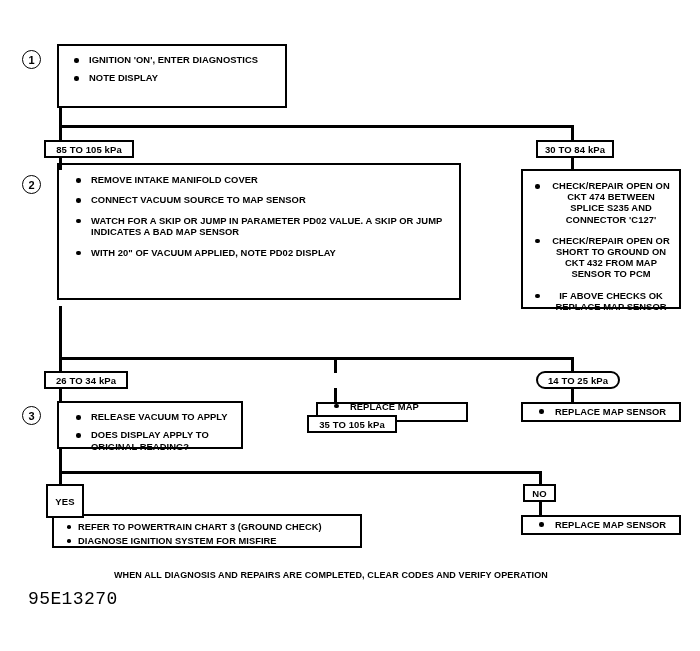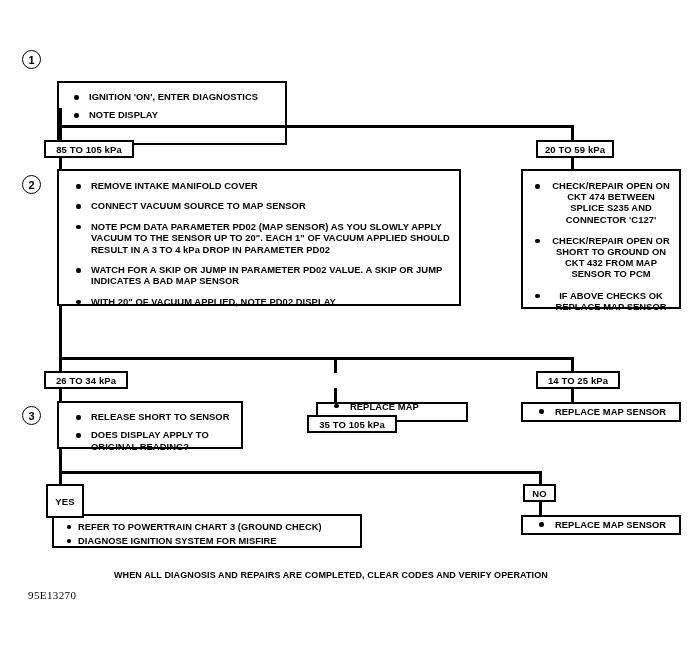--- a/index.html
+++ b/index.html
@@ -85,21 +85,21 @@
     position: absolute;
     left: 5px;
     top: 4px;
     width: 4.5px;
     height: 4.5px;
     background: #000;
     border-radius: 50%;
   }
 
   
-  .b1 { padding: 8px 1px 8px 10px; margin-top: 37px; }
+  .b1 { padding: 8px 1px 8px 10px; }
   .b1 ul.blist > li { margin-bottom: 7px; }
 
   .b2 { padding: 9px 8px 8px 12px; }
   .b2 ul.blist > li { margin-bottom: 9px; }
 
   .bright { padding: 9px 6px 8px 8px; text-align: center; }
   .bright ul.blist > li {
     padding-left: 18px;
     margin-bottom: 10px;
     line-height: 11.2px;
@@ -138,22 +138,22 @@
   
   .footnote {
     position: absolute;
     font-size: 9px;
     font-weight: bold;
     letter-spacing: .1px;
     white-space: nowrap;
   }
   .figureid {
     position: absolute;
-    font-size: 11px;
-    font-family: Liberation Serif, serif;
+    font-size: 18px;
+    font-family: Liberation Mono, monospace;
     letter-spacing: .4px;
   }
 </style>
 </head>
 <body>
 
 <div id="page">
 
   <div class="stepmark" style="left:22px; top:50px;">
     <span>1</span>
@@ -168,35 +168,34 @@
 
   <div class="line vline" style="left:59px; top:108px; height:20px;"></div>
   <div class="line hline" style="left:59px; top:125px; width:515px;"></div>
   <div class="line vline" style="left:59px; top:125px; height:16px;"></div>
   <div class="line vline" style="left:571px; top:125px; height:16px;"></div>
 
   <div class="labelbox" style="left:44px; top:140px; width:90px; height:18px;">
     <span>85 TO 105 kPa</span>
   </div>
   <div class="labelbox" style="left:536px; top:140px; width:78px; height:18px;">
-    <span>20 TO 59 kPa</span>
+    <span>30 TO 84 kPa</span>
   </div>
 
   <div class="line vline" style="left:59px; top:157px; height:13px;"></div>
   <div class="line vline" style="left:571px; top:157px; height:13px;"></div>
 
   <div class="stepmark" style="left:22px; top:175px;">
     <span>2</span>
   </div>
 
-  <div class="box b2" style="left:57px; top:169px; width:404px; height:137px;">
+  <div class="box b2" style="left:57px; top:163px; width:404px; height:137px;">
     <ul class="blist">
       <li>REMOVE INTAKE MANIFOLD COVER</li>
       <li>CONNECT VACUUM SOURCE TO MAP SENSOR</li>
-      <li>NOTE PCM DATA PARAMETER PD02 (MAP SENSOR) AS YOU SLOWLY APPLY VACUUM TO THE SENSOR UP TO 20". EACH 1" OF VACUUM APPLIED SHOULD RESULT IN A 3 TO 4 kPa DROP IN PARAMETER PD02</li>
       <li>WATCH FOR A SKIP OR JUMP IN PARAMETER PD02 VALUE.  A SKIP OR JUMP INDICATES A BAD MAP SENSOR</li>
       <li>WITH 20" OF VACUUM APPLIED, NOTE PD02 DISPLAY</li>
     </ul>
   </div>
 
   <div class="box bright" style="left:521px; top:169px; width:160px; height:140px;">
     <ul class="blist">
       <li>CHECK/REPAIR OPEN ON CKT 474 BETWEEN SPLICE S235 AND CONNECTOR 'C127'</li>
       <li>CHECK/REPAIR OPEN OR SHORT TO GROUND ON CKT 432 FROM MAP SENSOR TO PCM</li>
       <li>IF ABOVE CHECKS OK REPLACE MAP SENSOR</li>
@@ -208,35 +207,35 @@
   <div class="line vline" style="left:59px; top:357px; height:16px;"></div>
   <div class="line vline" style="left:334px; top:357px; height:16px;"></div>
   <div class="line vline" style="left:571px; top:357px; height:16px;"></div>
 
   <div class="labelbox" style="left:44px; top:371px; width:84px; height:18px;">
     <span>26 TO 34 kPa</span>
   </div>
   <div class="labelbox" style="left:307px; top:371px; width:90px; height:18px;margin-top:44px;">
     <span>35 TO 105 kPa</span>
   </div>
-  <div class="labelbox" style="left:536px; top:371px; width:84px; height:18px;">
+  <div class="labelbox" style="left:536px; top:371px; width:84px; height:18px;border-radius:9px;">
     <span>14 TO 25 kPa</span>
   </div>
 
   <div class="line vline" style="left:59px; top:388px; height:14px;"></div>
   <div class="line vline" style="left:334px; top:388px; height:14px;"></div>
   <div class="line vline" style="left:571px; top:388px; height:14px;"></div>
 
   <div class="stepmark" style="left:22px; top:406px;">
     <span>3</span>
   </div>
 
   <div class="box b3" style="left:57px; top:401px; width:186px; height:48px;">
     <ul class="blist">
-      <li>RELEASE SHORT TO SENSOR</li>
+      <li>RELEASE VACUUM TO APPLY</li>
       <li>DOES DISPLAY APPLY TO ORIGINAL READING?</li>
     </ul>
   </div>
 
   <div class="box bsingle" style="left:316px; top:402px; width:152px; height:20px;">
     <ul class="blist">
       <li>REPLACE MAP SENSOR</li>
     </ul>
   </div>
 

